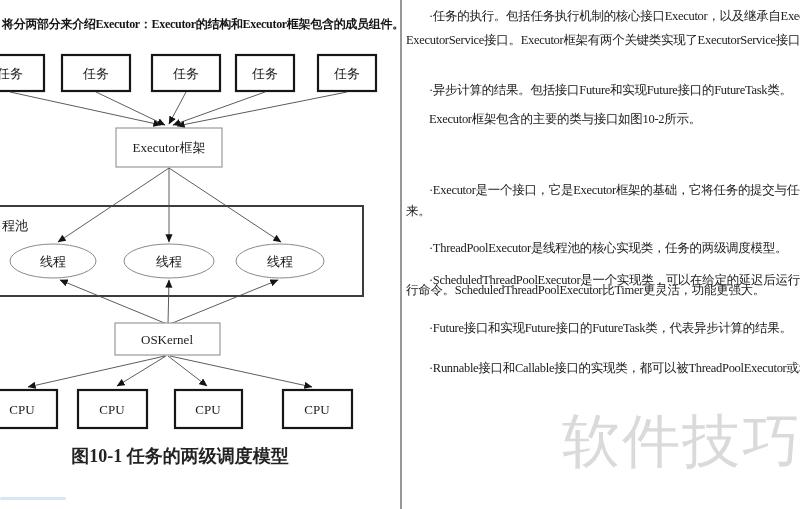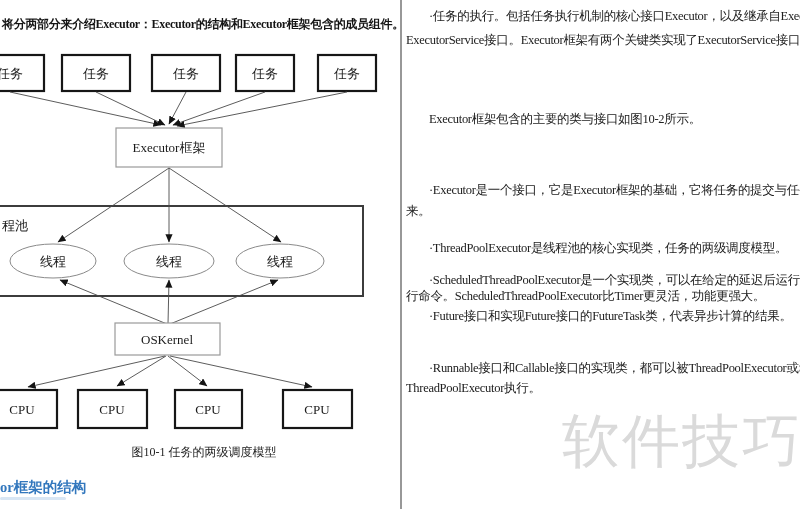--- a/index.html
+++ b/index.html
@@ -24,21 +24,21 @@
   .box-light{fill:#ffffff;stroke:#9a9a9a;stroke-width:1.2;}
   .pool-box{fill:none;stroke:#3c3c3c;stroke-width:2;}
   .thread-ellipse{fill:#ffffff;stroke:#8a8a8a;stroke-width:1;}
   .cline{stroke:#4a4a4a;stroke-width:0.9;fill:none;}
   .ah{fill:#141414;}
   .exec-label{font-size:14px;}
   .kernel-label{font-size:14px;}
   .cpu-label{font-size:14px;}
   .figure-caption{
     position:absolute;left:0;top:444px;width:360px;text-align:center;
-    font-size:12px;font-weight:normal;color:#232323;white-space:nowrap;padding-left:24px;
+    font-size:18px;font-weight:bold;color:#232323;white-space:nowrap;
   }
   .section-heading{
     position:absolute;left:0;top:478px;
     font-size:14.5px;font-weight:bold;color:var(--heading-blue,#3277bd);
     white-space:nowrap;
   }
   .bl-artifact{
     position:absolute;left:0;top:497px;width:66px;height:3px;
     background:#d8e6f4;border-radius:2px;
   }
@@ -126,34 +126,33 @@
     <rect class="box-strong" x="175" y="390" width="67" height="38"></rect>
     <rect class="box-strong" x="283" y="390" width="69" height="38"></rect>
     <text class="cpu-label" x="22" y="414" text-anchor="middle">CPU</text>
     <text class="cpu-label" x="112" y="414" text-anchor="middle">CPU</text>
     <text class="cpu-label" x="208" y="414" text-anchor="middle">CPU</text>
     <text class="cpu-label" x="317" y="414" text-anchor="middle">CPU</text>
   </svg>
 
   <div class="figure-caption">图10-1  任务的两级调度模型</div>
 
-  <div class="section-heading">or框架的结构</div>
 
   <div class="bl-artifact"></div>
 </div>
 
 <div class="page-divider"></div>
 
 <div class="right-pane">
   <div class="watermark">软件技巧</div>
 
   <div class="text-line indent" style="top:8px">·任务的执行。包括任务执行机制的核心接口Executor，以及继承自Executor的</div>
   <div class="text-line cont" style="top:32px">ExecutorService接口。Executor框架有两个关键类实现了ExecutorService接口</div>
+  <div class="text-line indent" style="top:82px">·异步计算的结果。包括接口Future和实现Future接口的FutureTask类。</div>
   <div class="text-line indent" style="top:111px">Executor框架包含的主要的类与接口如图10-2所示。</div>
   <div class="text-line indent" style="top:182px">·Executor是一个接口，它是Executor框架的基础，它将任务的提交与任务的执行分</div>
   <div class="text-line cont" style="top:203px">来。</div>
   <div class="text-line indent" style="top:240px">·ThreadPoolExecutor是线程池的核心实现类，任务的两级调度模型。</div>
   <div class="text-line indent" style="top:272px">·ScheduledThreadPoolExecutor是一个实现类，可以在给定的延迟后运行命令，或</div>
-  <div class="text-line cont" style="top:288px">行命令。ScheduledThreadPoolExecutor比Timer更灵活，功能更强大。</div>
-  <div class="text-line indent" style="top:308px">·Future接口和实现Future接口的FutureTask类，代表异步计算的结果。</div>
+  <div class="text-line cont" style="top:282px">行命令。ScheduledThreadPoolExecutor比Timer更灵活，功能更强大。</div>
+  <div class="text-line indent" style="top:320px">·Future接口和实现Future接口的FutureTask类，代表异步计算的结果。</div>
   <div class="text-line indent" style="top:360px">·Runnable接口和Callable接口的实现类，都可以被ThreadPoolExecutor或Schedule</div>
-  <div class="text-line cont" style="top:380px">ThreadPoolExecutor执行。</div>
 </div>
 
 </body></html>

